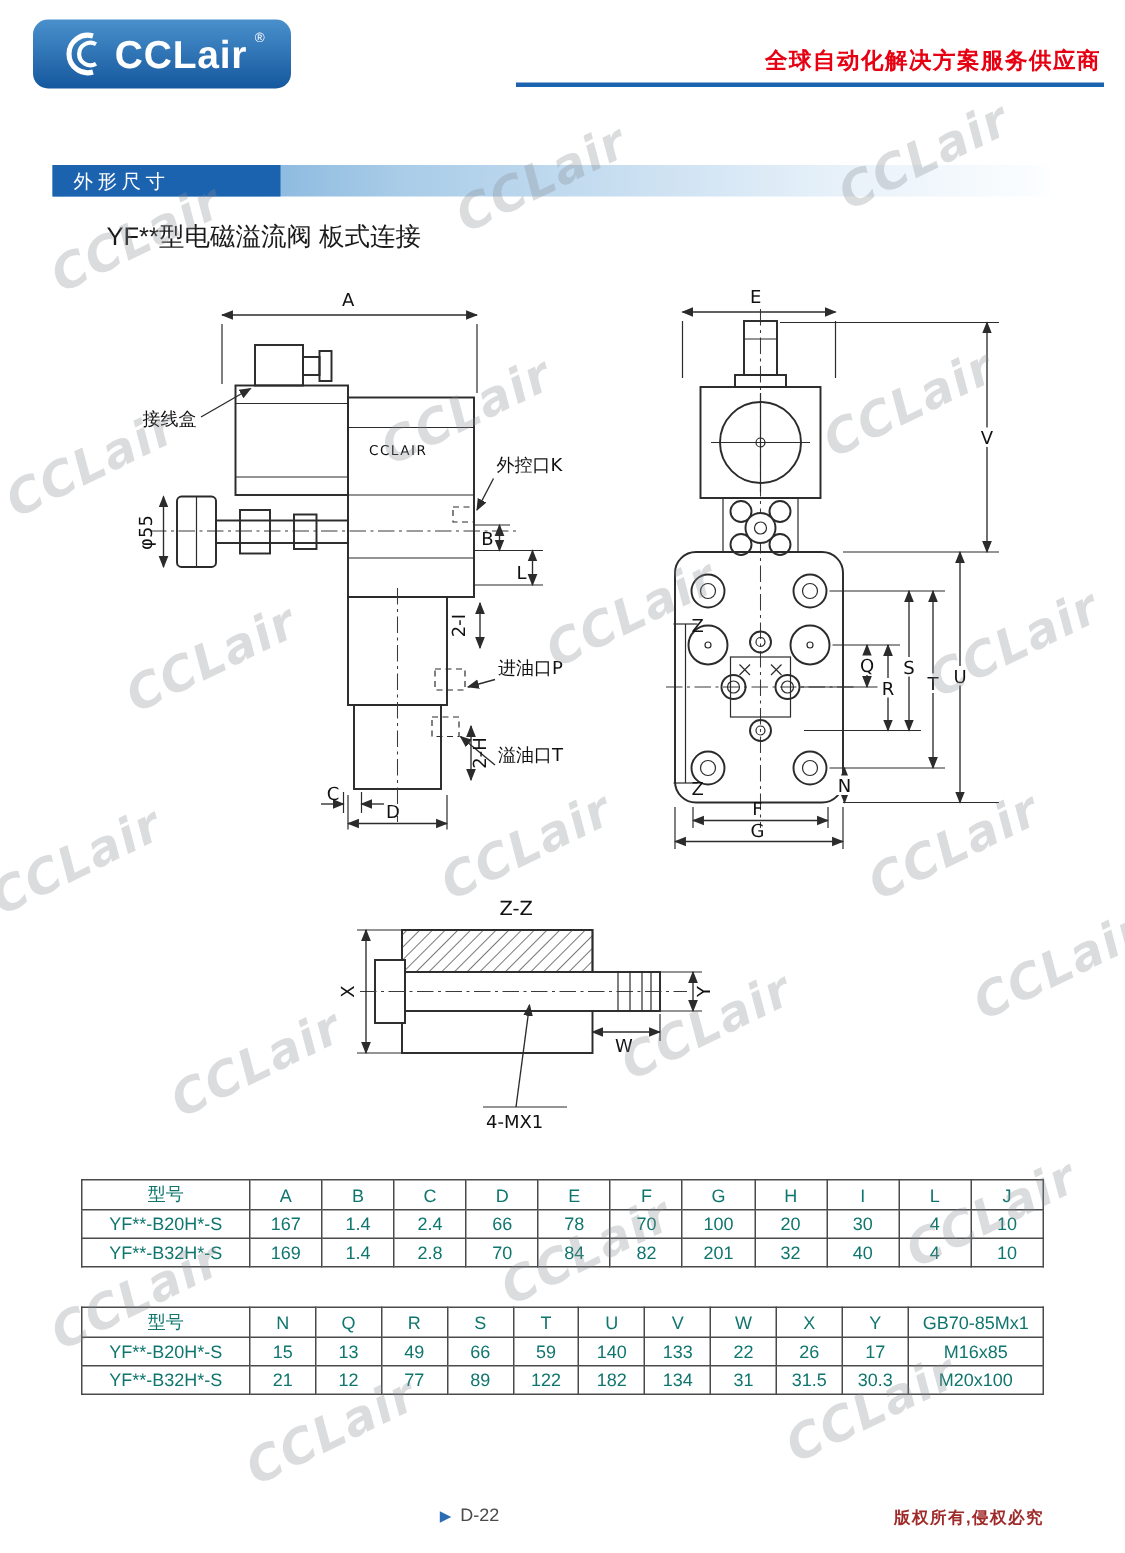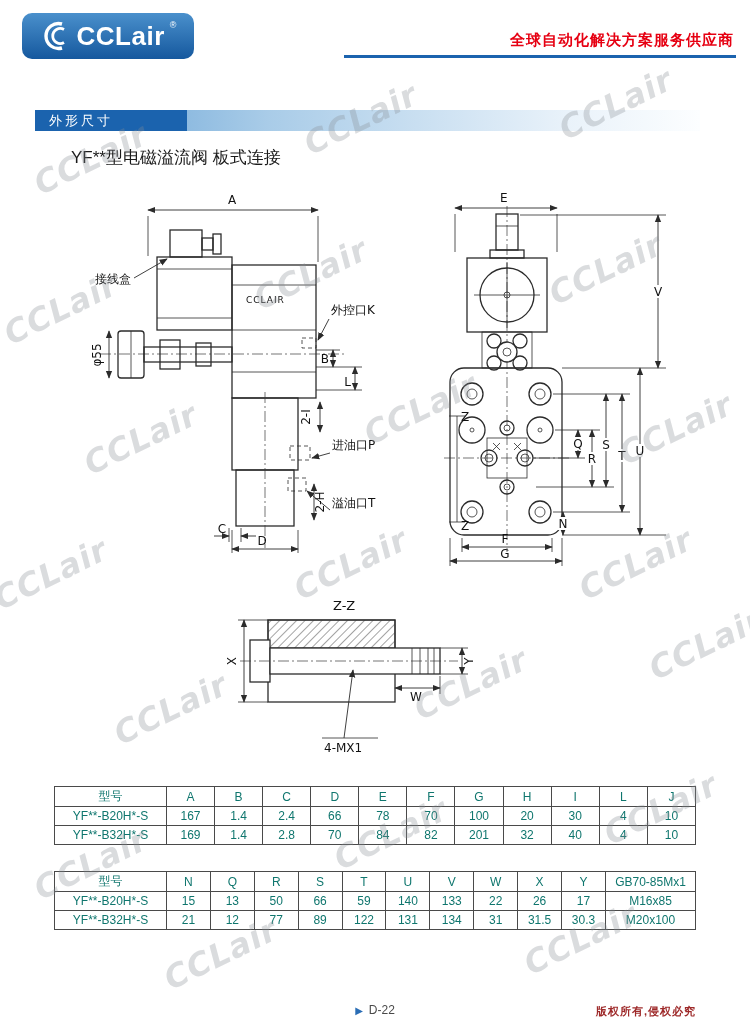--- a/index.html
+++ b/index.html
@@ -53,21 +53,21 @@
   
   .tbl-wrap { position:absolute; left:54px; width:642px; z-index:2; }
   #t1-wrap { top:786px; }
   #t2-wrap { top:871px; }
   table { width:100%; border-collapse:collapse; table-layout:fixed; font-size:12px; color:#0f766e; }
   th,td { border:1px solid #4a4a4a; text-align:center; font-weight:normal; height:19px; padding:1px 2px; }
   #t1 th:first-child, #t2 th:first-child { width:112px; }
   #t2 th:last-child { width:90px; }
   
   .page-num {
-    position:absolute; top:1003px; left:0; width:750px; text-align:center;
+    position:absolute; top:1003px; left:0; width:626px; text-align:center;
     font-size:12px; color:#4a4a4a; z-index:2;
   }
   .tri { color:#2a6db5; font-size:10px; margin-right:6px; }
   .copyright {
     position:absolute; top:1004px; right:54px; color:#9e2a2a;
     font-size:11px; font-weight:bold; z-index:2; letter-spacing:1px;text-align:right;
   }
 </style>
 </head>
 <body>
@@ -391,38 +391,38 @@
           <th>X</th>
           <th>Y</th>
           <th>GB70-85Mx1</th>
         </tr>
       </thead>
       <tbody>
         <tr>
           <td>YF**-B20H*-S</td>
           <td>15</td>
           <td>13</td>
-          <td>50</td>
+          <td>49</td>
           <td>66</td>
           <td>59</td>
           <td>140</td>
           <td>133</td>
           <td>22</td>
           <td>26</td>
           <td>17</td>
           <td>M16x85</td>
         </tr>
         <tr>
           <td>YF**-B32H*-S</td>
           <td>21</td>
           <td>12</td>
           <td>77</td>
           <td>89</td>
           <td>122</td>
-          <td>131</td>
+          <td>182</td>
           <td>134</td>
           <td>31</td>
           <td>31.5</td>
           <td>30.3</td>
           <td>M20x100</td>
         </tr>
       </tbody>
     </table>
 </div>
 

